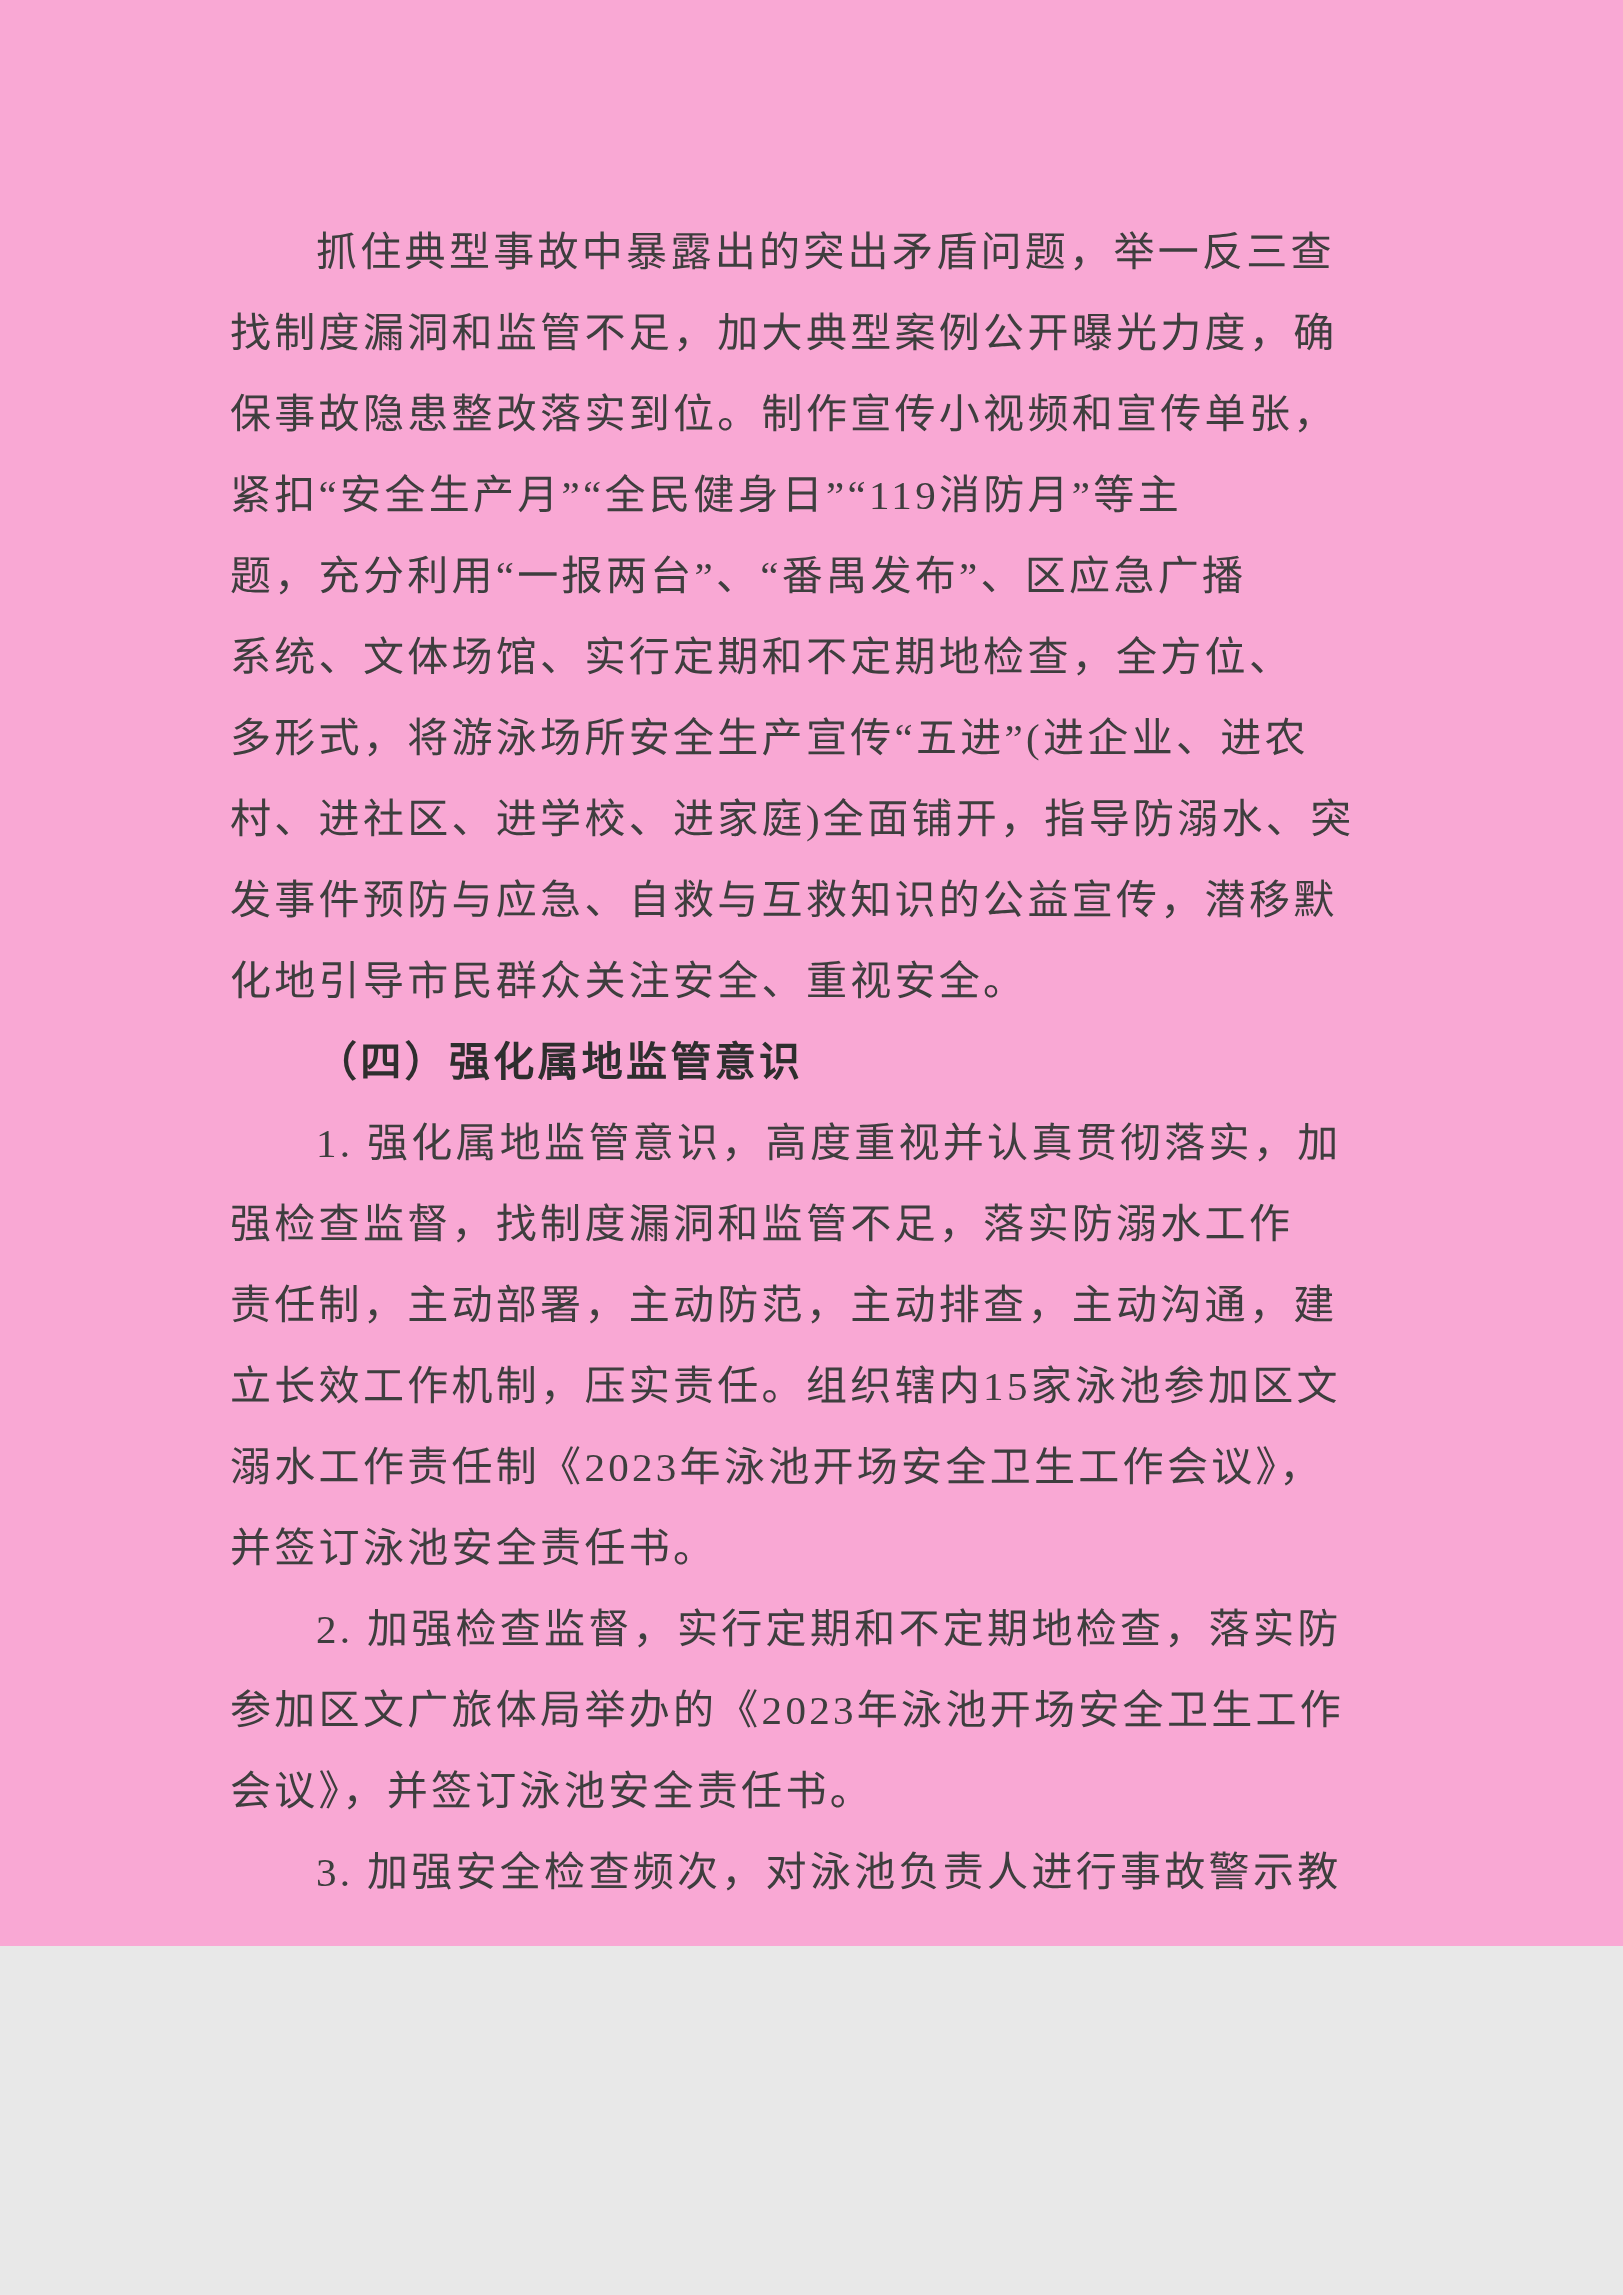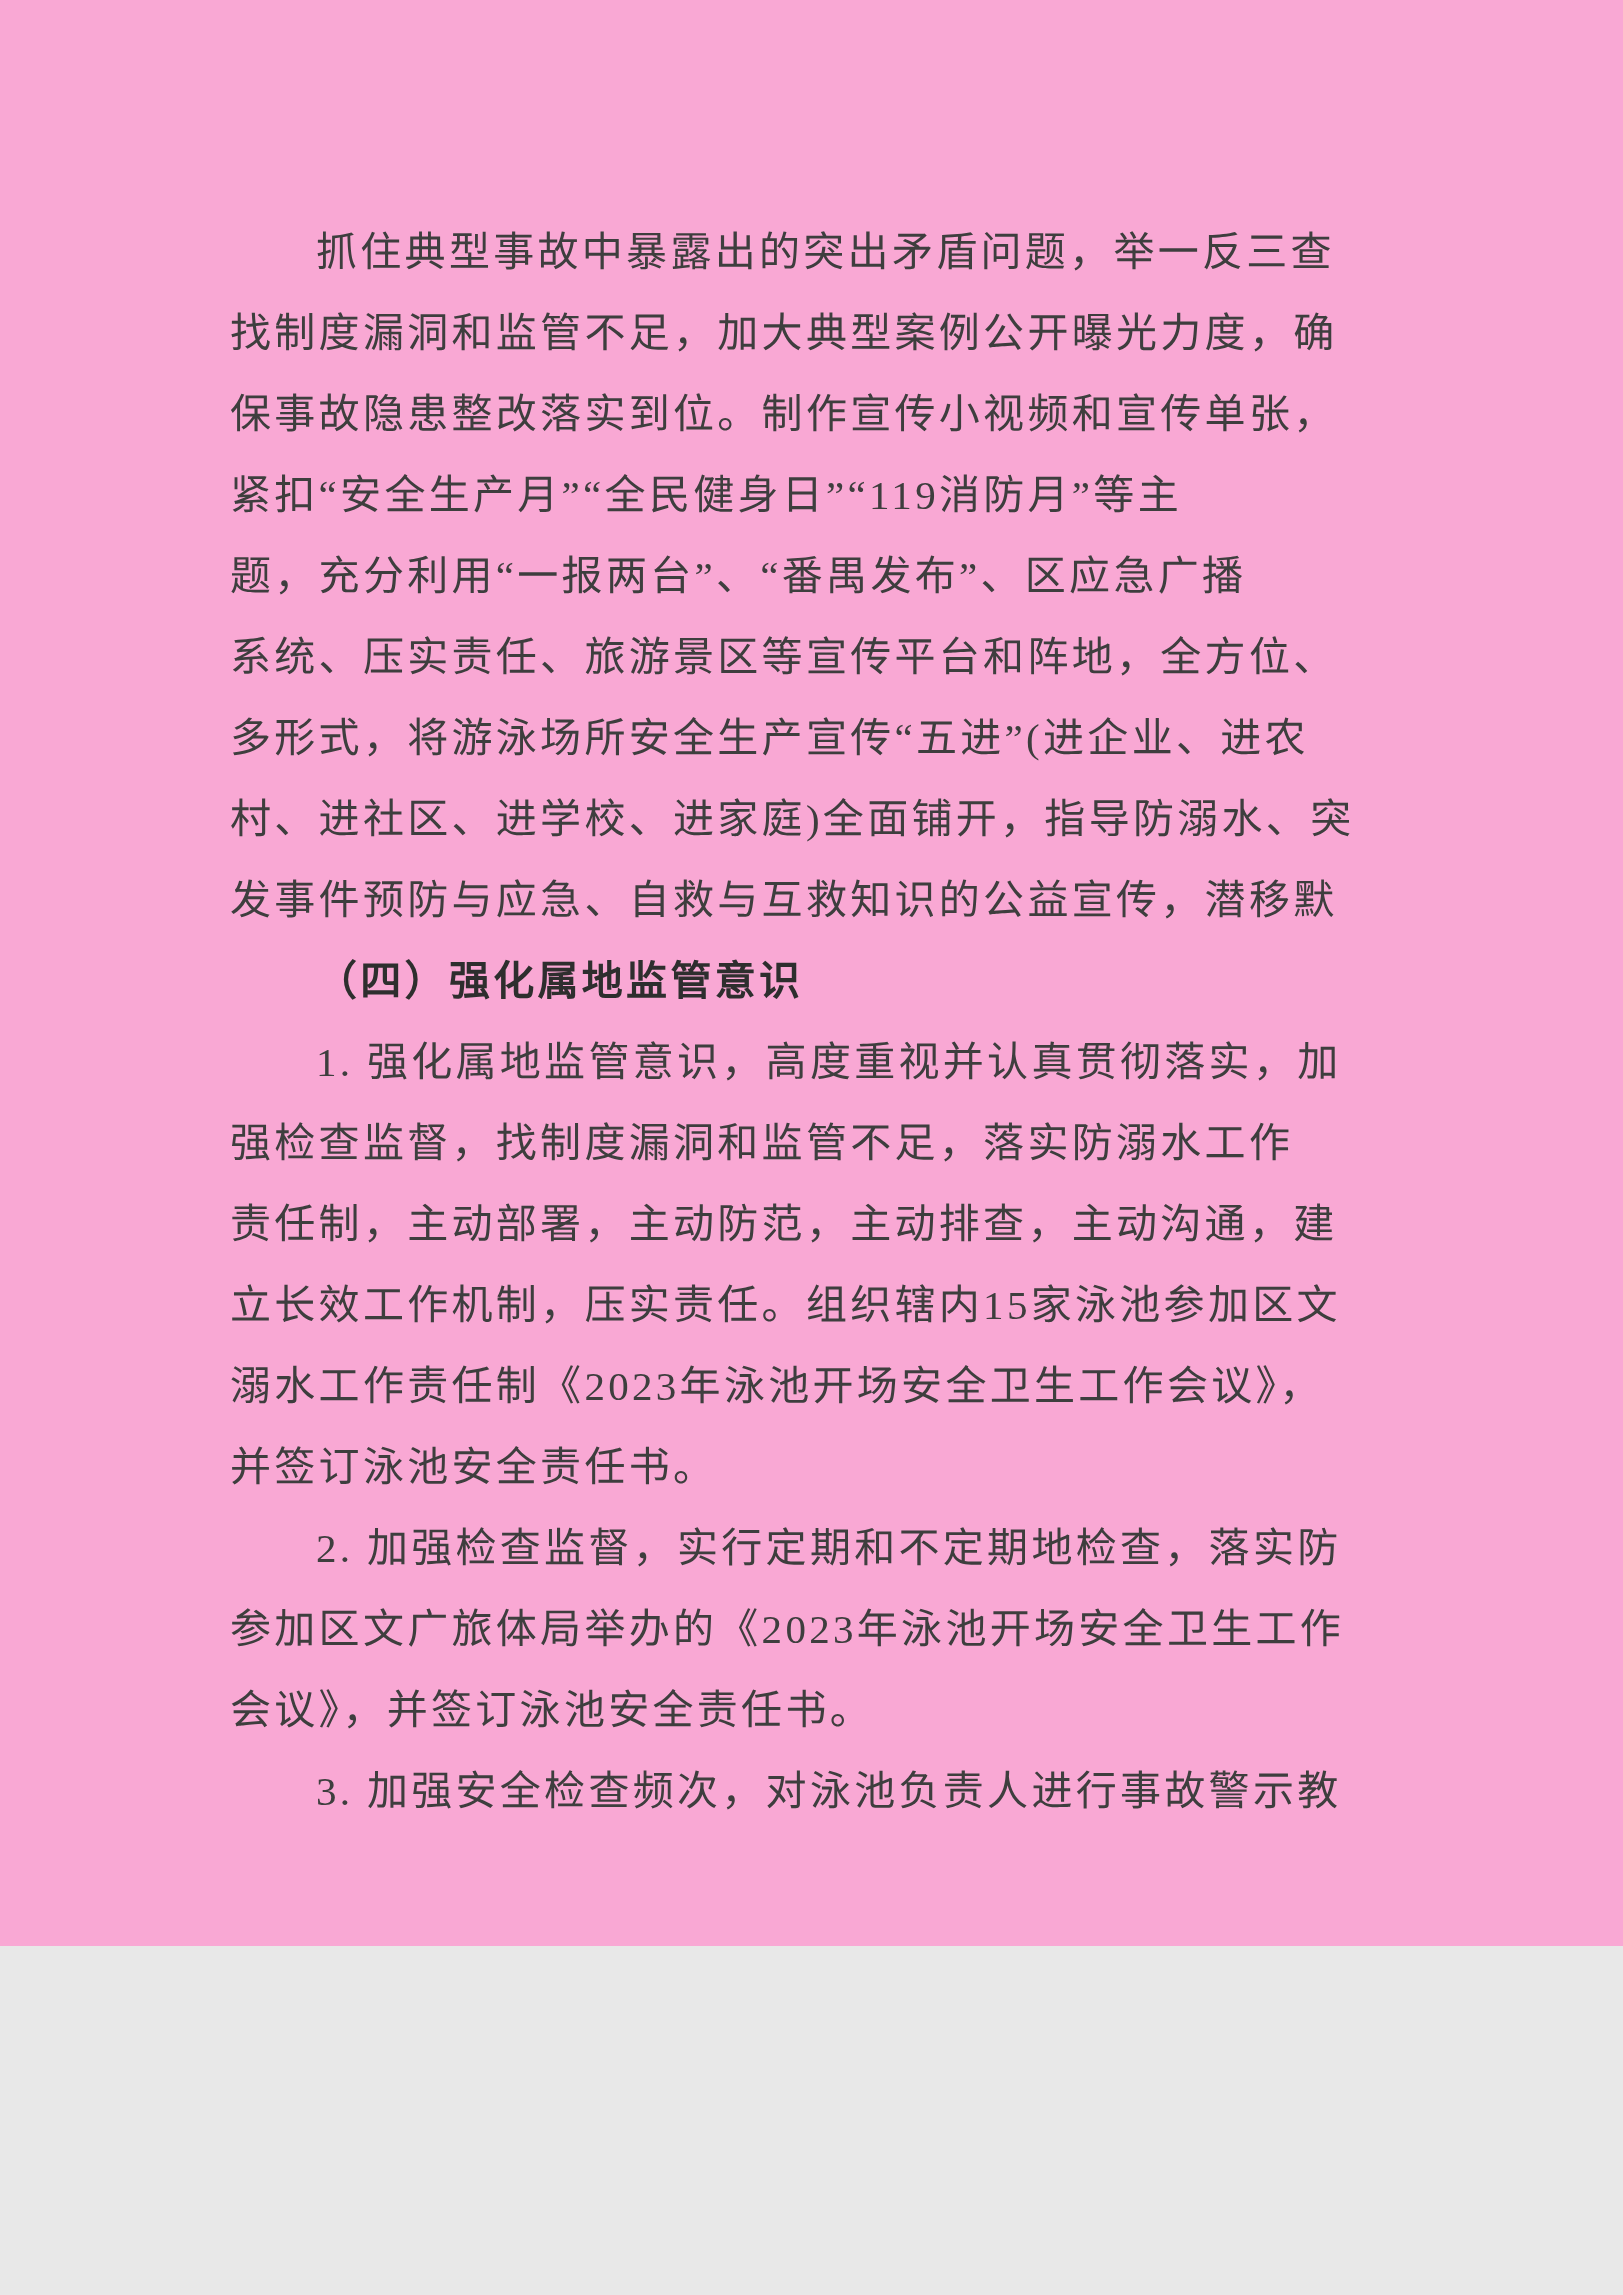--- a/index.html
+++ b/index.html
@@ -51,24 +51,25 @@
 </head>
 <body>
 
 <div class="page">
   <div class="text-block">
     <div class="line indent">抓住典型事故中暴露出的突出矛盾问题，举一反三查</div>
     <div class="line">找制度漏洞和监管不足，加大典型案例公开曝光力度，确</div>
     <div class="line">保事故隐患整改落实到位。制作宣传小视频和宣传单张，</div>
     <div class="line">紧扣“安全生产月”“全民健身日”“119消防月”等主</div>
     <div class="line">题，充分利用“一报两台”、“番禺发布”、区应急广播</div>
-    <div class="line">系统、压实责任、旅游景区等宣传平台和阵地，全方位、</div>
+    <div class="line">系统、文体场馆、实行定期和不定期地检查，全方位、</div>
     <div class="line">多形式，将游泳场所安全生产宣传“五进”(进企业、进农</div>
     <div class="line">村、进社区、进学校、进家庭)全面铺开，指导防溺水、突</div>
     <div class="line">发事件预防与应急、自救与互救知识的公益宣传，潜移默</div>
+    <div class="line">化地引导市民群众关注安全、重视安全。</div>
     <div class="line indent heading">（四）强化属地监管意识</div>
     <div class="line indent">1. 强化属地监管意识，高度重视并认真贯彻落实，加</div>
     <div class="line">强检查监督，找制度漏洞和监管不足，落实防溺水工作</div>
     <div class="line">责任制，主动部署，主动防范，主动排查，主动沟通，建</div>
     <div class="line">立长效工作机制，压实责任。组织辖内15家泳池参加区文</div>
     <div class="line">溺水工作责任制《2023年泳池开场安全卫生工作会议》，</div>
     <div class="line">并签订泳池安全责任书。</div>
     <div class="line indent">2. 加强检查监督，实行定期和不定期地检查，落实防</div>
     <div class="line">参加区文广旅体局举办的《2023年泳池开场安全卫生工作</div>
     <div class="line">会议》，并签订泳池安全责任书。</div>

